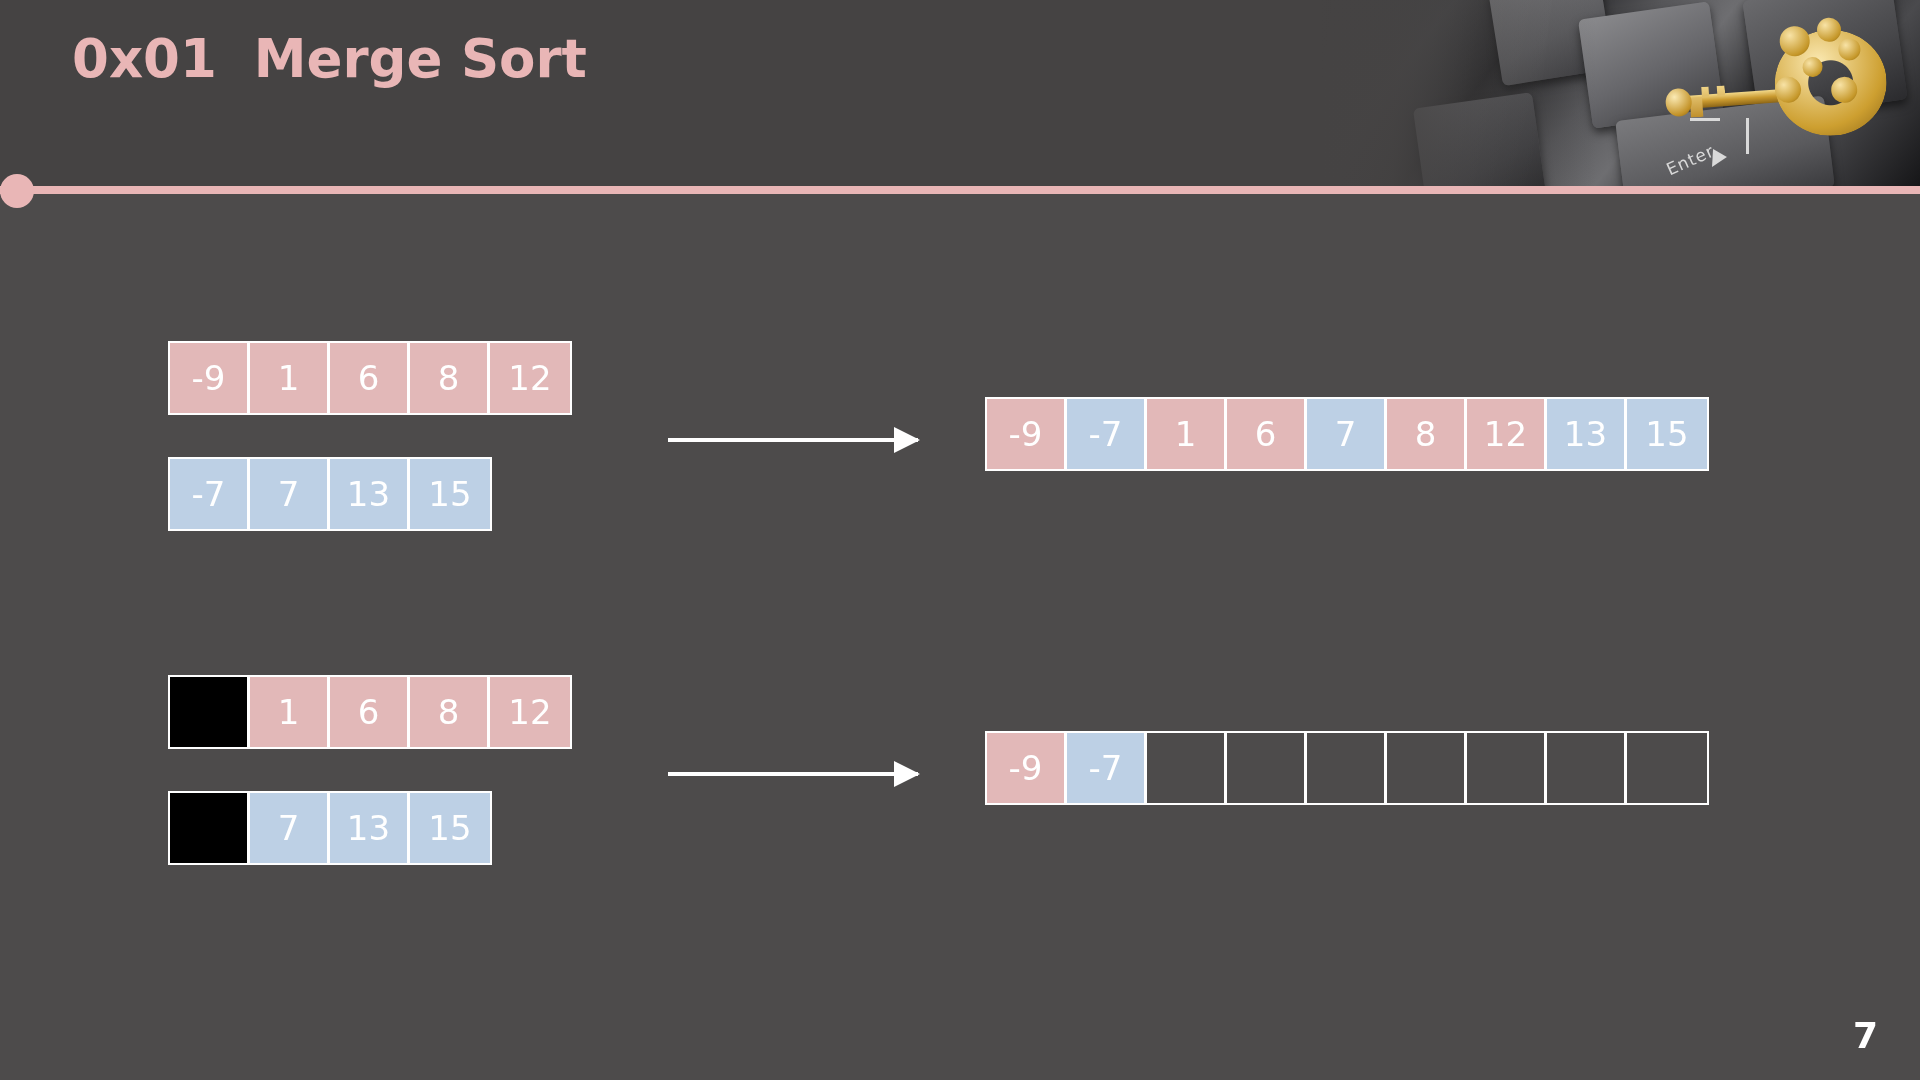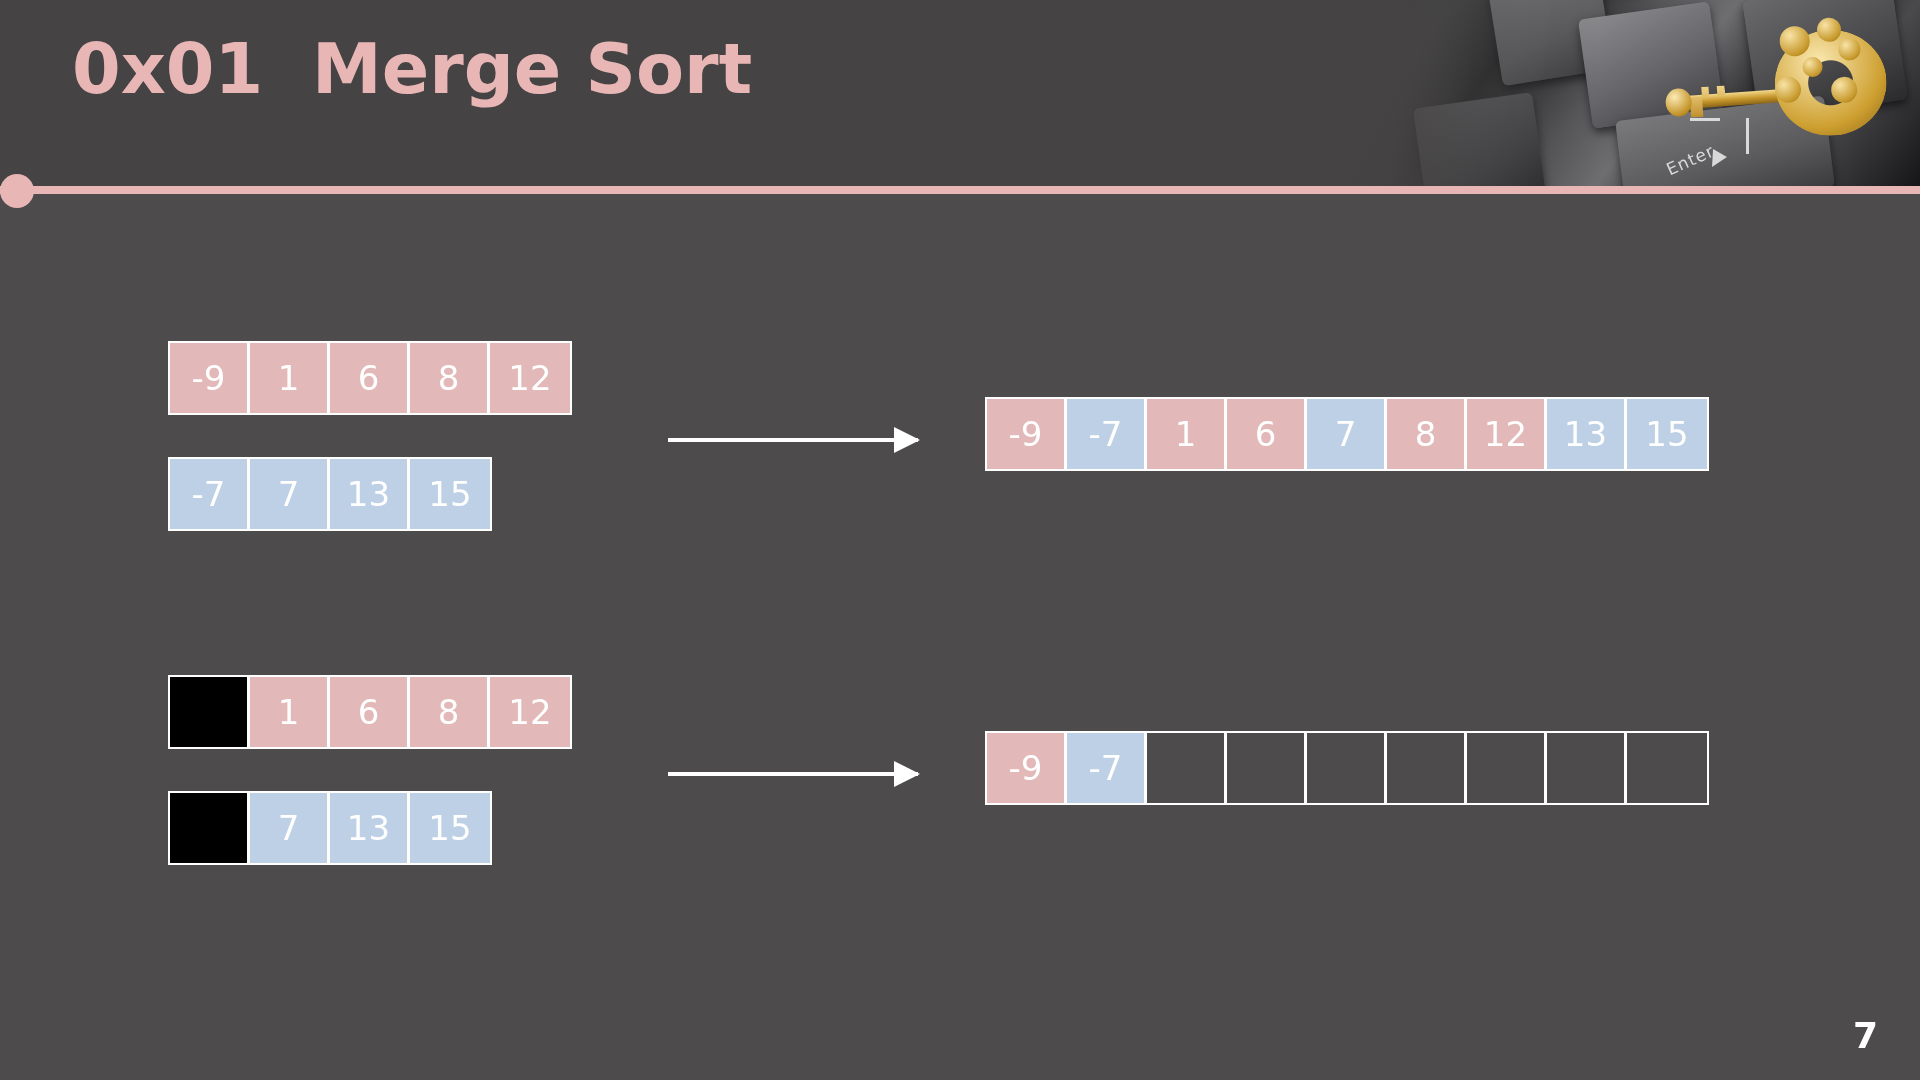--- a/index.html
+++ b/index.html
@@ -129,21 +129,21 @@
   #header-photo .glass {
     position: absolute; left: 0px; top: -10px;
     width: 220px; height: 215px;
     background: linear-gradient(100deg, rgba(255,255,255,.10), rgba(255,255,255,.03) 60%, rgba(255,255,255,0));
     transform: skewX(-7deg);
   }
 
   #slide-title {
     position: absolute;
     left: 72px; top: 28px;
-    font-size: 70px;
+    font-size: 53px;
     font-weight: bold;
     color: #e9b6b6;
     letter-spacing: 0px;
     white-space: pre;
   }
 
   #divider-line {
     position: absolute;
     left: 0; top: 186px;
     width: 1920px; height: 8px;

